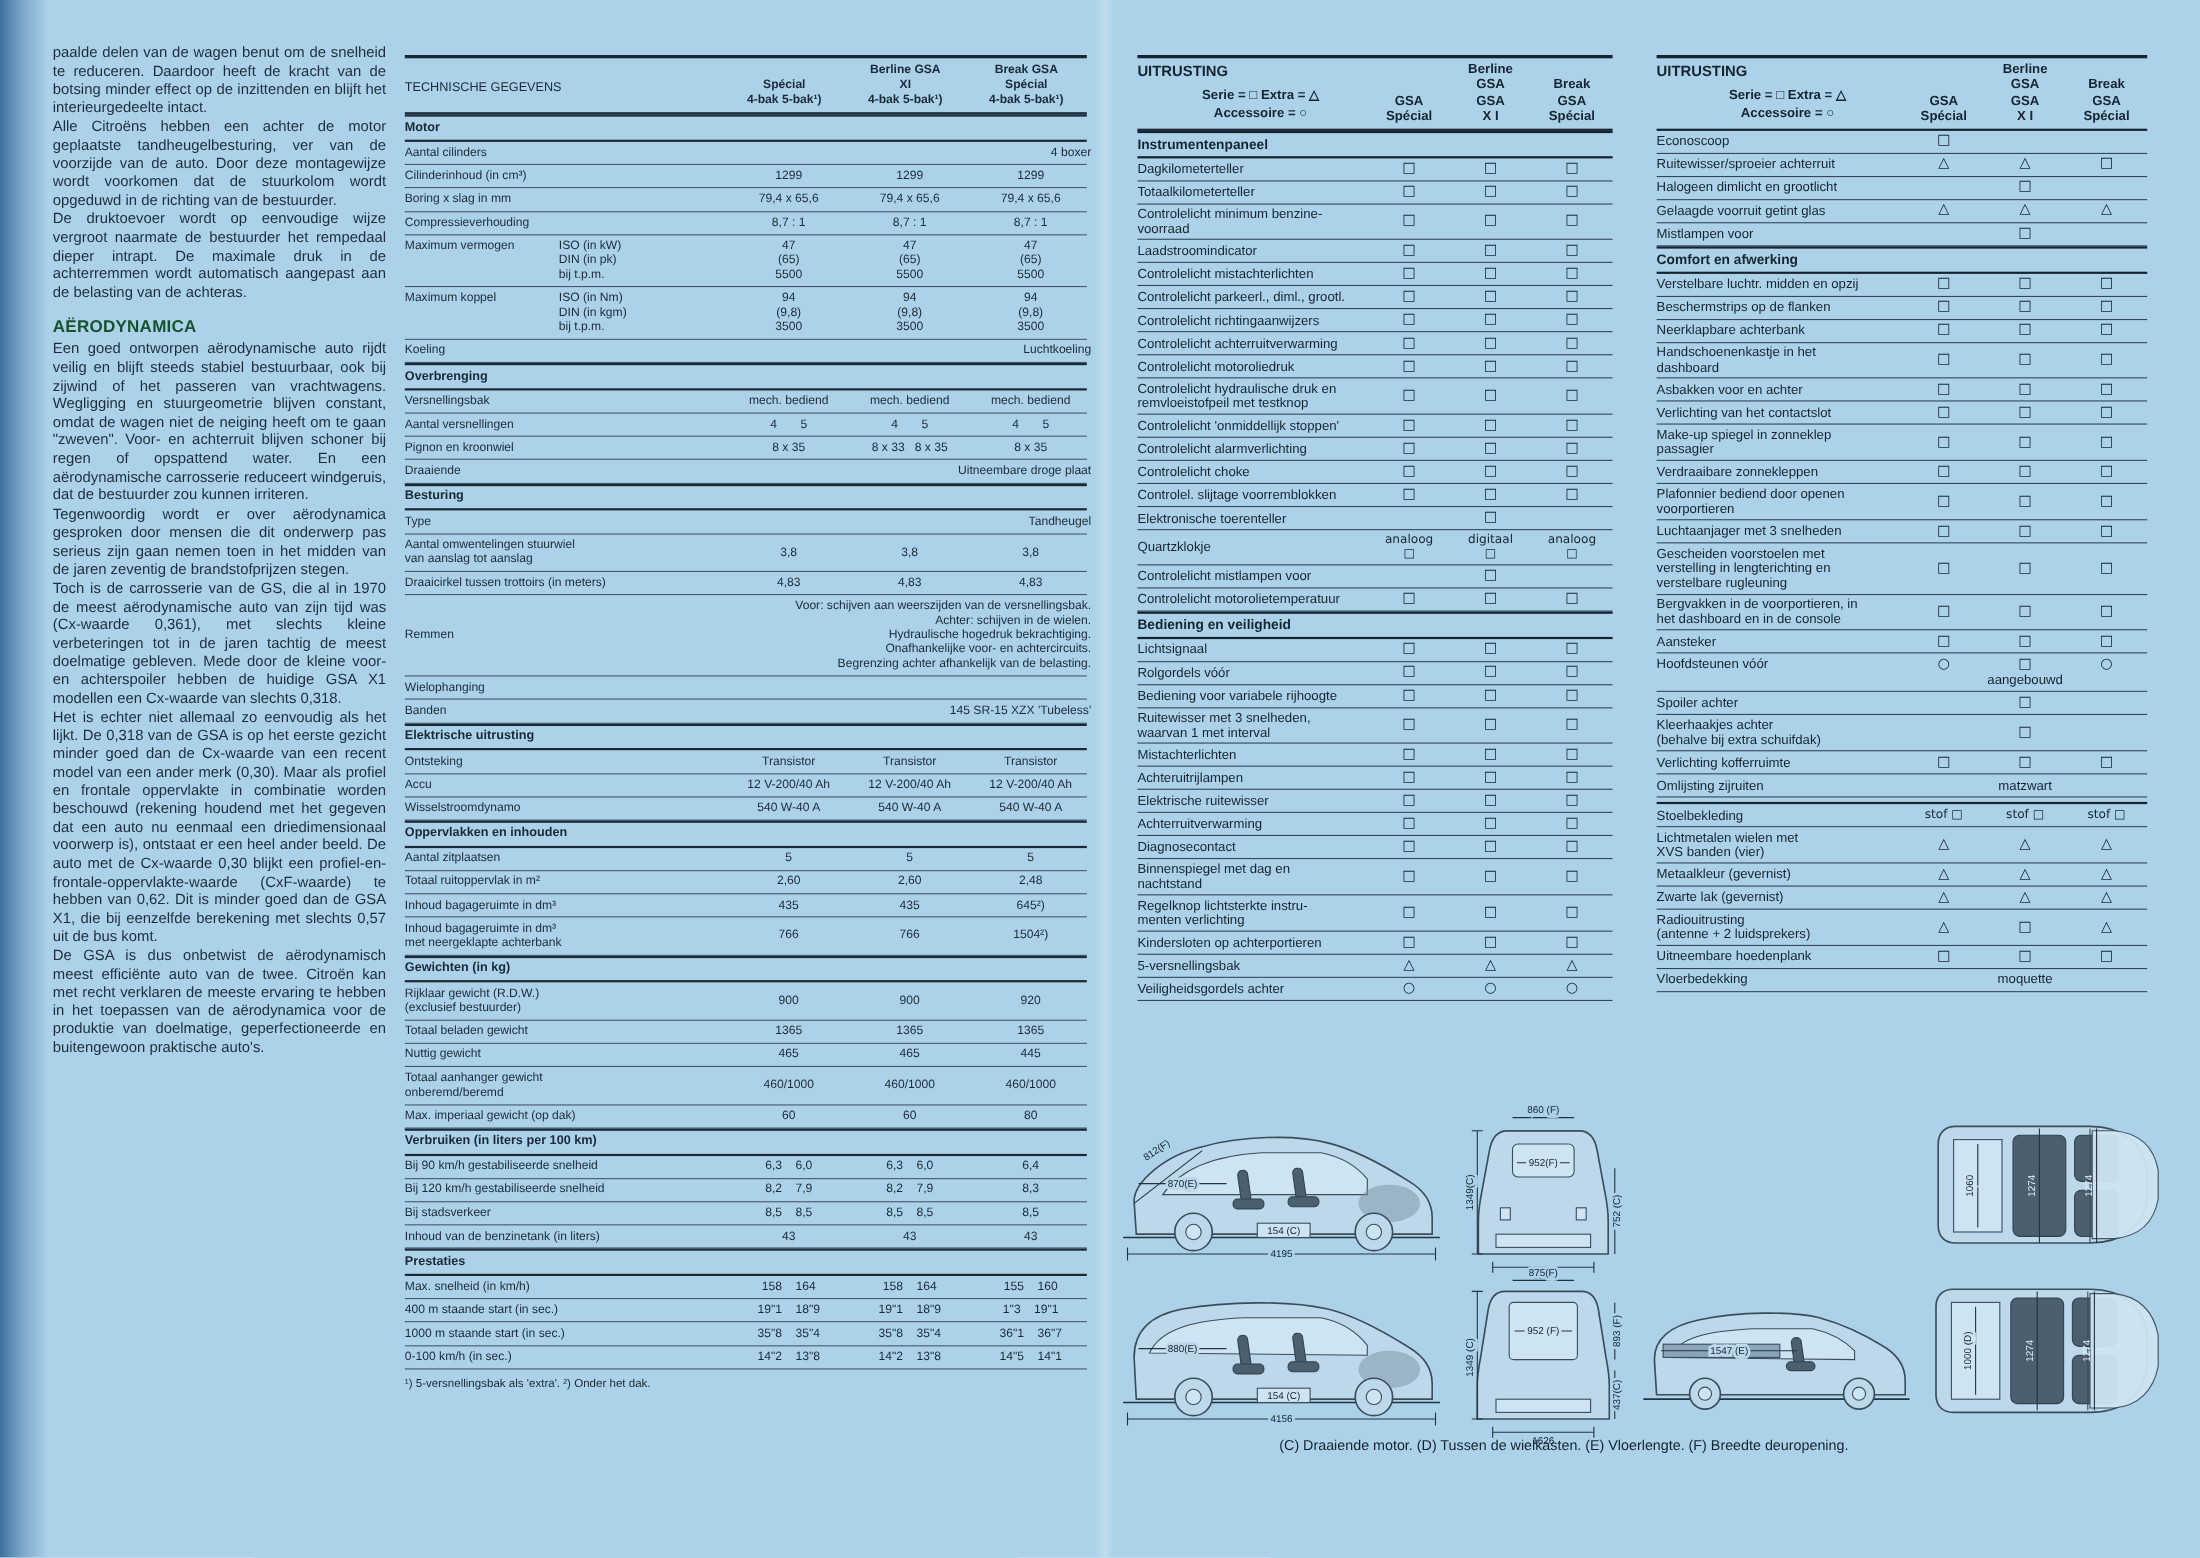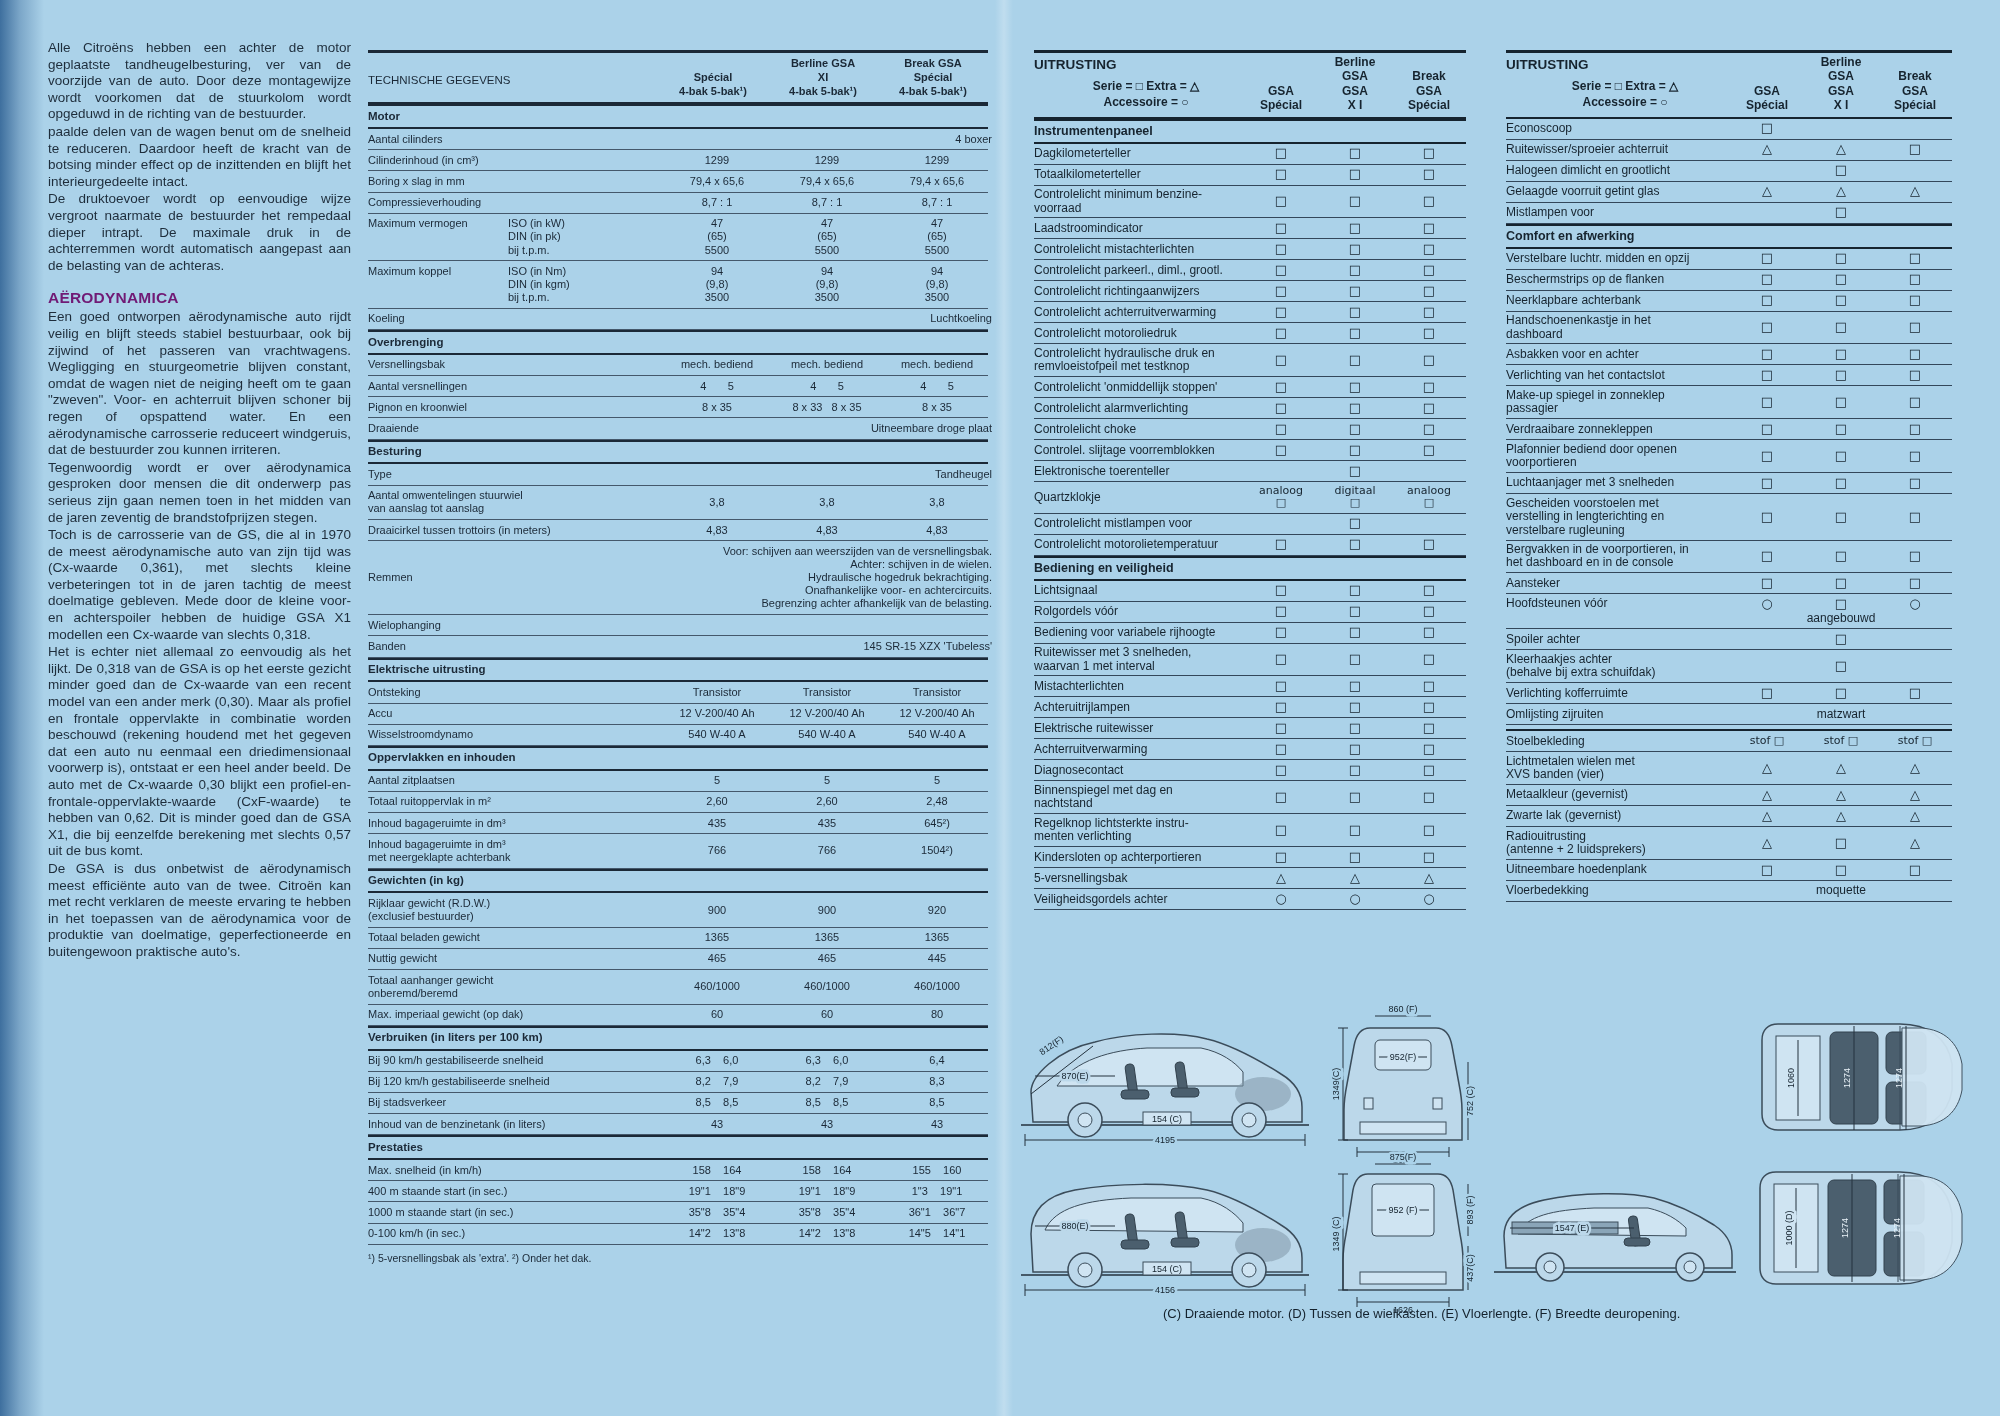--- a/index.html
+++ b/index.html
@@ -11,21 +11,21 @@
   }
   .edge-strip{position:absolute;left:0;top:0;bottom:0;width:44px;
     background:linear-gradient(90deg,#3e6f9e 0%,#7ba6c8 45%,#abd2e9 100%);}
   .gutter{position:absolute;left:995px;top:0;bottom:0;width:18px;
     background:linear-gradient(90deg,rgba(255,255,255,0) 0%,rgba(255,255,255,.25) 50%,rgba(255,255,255,0) 100%);}
 
   
   .article{position:absolute;left:48px;top:40px;width:303px;
     font-size:13.5px;line-height:1.23;text-align:justify;color:#1e2d3b;}
   .article p{margin:0 0 1px 0;}
-  .article h2{margin:14px 0 2px 0;font-size:15.5px;letter-spacing:.2px;color:#701a75;}
+  .article h2{margin:14px 0 2px 0;font-size:15.5px;letter-spacing:.2px;color:#14532d;}
 
   
   .tech{position:absolute;left:368px;top:50px;width:620px;font-size:11px;line-height:1.2;color:#1b2937;}
   .tech-head{display:flex;border-top:3px solid #1b2937;border-bottom:2px solid #1b2937;padding:4px 0 4px;}
   .tech-title{flex:0 0 290px;font-weight:normal;font-size:11.5px;display:flex;align-items:flex-end;padding-bottom:10px;}
   .tech-cg{flex:0 0 110px;text-align:center;font-weight:bold;display:flex;flex-direction:column;justify-content:flex-end;}
   .tech-cg div{line-height:1.25;}
   .trow{display:flex;align-items:center;border-bottom:1px solid #44586b;padding:3.5px 0;}
   .tsec{font-weight:bold;border-top:2px solid #1b2937;border-bottom:2px solid #1b2937;padding:3.5px 0;font-size:11.5px;}
   .tlabel{flex:0 0 290px;display:flex;justify-content:flex-start;padding-right:4px;}
@@ -71,22 +71,22 @@
   .ground{stroke:#24323e;stroke-width:1.5;}
 </style>
 </head>
 <body>
 
 <div class="page">
   <div class="edge-strip"></div>
   <div class="gutter"></div>
 
   <div class="article" id="article">
+      <p class="apara">paalde delen van de wagen benut om de snelheid te reduceren. Daardoor heeft de kracht van de botsing minder effect op de inzittenden en blijft het interieurgedeelte intact.</p>
       <p class="apara">Alle Citroëns hebben een achter de motor geplaatste tandheugelbesturing, ver van de voorzijde van de auto. Door deze montagewijze wordt voorkomen dat de stuurkolom wordt opgeduwd in de richting van de bestuurder.</p>
-      <p class="apara">paalde delen van de wagen benut om de snelheid te reduceren. Daardoor heeft de kracht van de botsing minder effect op de inzittenden en blijft het interieurgedeelte intact.</p>
       <p class="apara">De druktoevoer wordt op eenvoudige wijze vergroot naarmate de bestuurder het rempedaal dieper intrapt. De maximale druk in de achterremmen wordt automatisch aangepast aan de belasting van de achteras.</p>
       <h2 class="ahead">AËRODYNAMICA</h2>
       <p class="apara">Een goed ontworpen aërodynamische auto rijdt veilig en blijft steeds stabiel bestuurbaar, ook bij zijwind of het passeren van vrachtwagens. Wegligging en stuurgeometrie blijven constant, omdat de wagen niet de neiging heeft om te gaan "zweven". Voor- en achterruit blijven schoner bij regen of opspattend water. En een aërodynamische carrosserie reduceert windgeruis, dat de bestuurder zou kunnen irriteren.</p>
       <p class="apara">Tegenwoordig wordt er over aërodynamica gesproken door mensen die dit onderwerp pas serieus zijn gaan nemen toen in het midden van de jaren zeventig de brandstofprijzen stegen.</p>
       <p class="apara">Toch is de carrosserie van de GS, die al in 1970 de meest aërodynamische auto van zijn tijd was (Cx-waarde 0,361), met slechts kleine verbeteringen tot in de jaren tachtig de meest doelmatige gebleven. Mede door de kleine voor- en achterspoiler hebben de huidige GSA X1 modellen een Cx-waarde van slechts 0,318.</p>
       <p class="apara">Het is echter niet allemaal zo eenvoudig als het lijkt. De 0,318 van de GSA is op het eerste gezicht minder goed dan de Cx-waarde van een recent model van een ander merk (0,30). Maar als profiel en frontale oppervlakte in combinatie worden beschouwd (rekening houdend met het gegeven dat een auto nu eenmaal een driedimensionaal voorwerp is), ontstaat er een heel ander beeld. De auto met de Cx-waarde 0,30 blijkt een profiel-en-frontale-oppervlakte-waarde (CxF-waarde) te hebben van 0,62. Dit is minder goed dan de GSA X1, die bij eenzelfde berekening met slechts 0,57 uit de bus komt.</p>
       <p class="apara">De GSA is dus onbetwist de aërodynamisch meest efficiënte auto van de twee. Citroën kan met recht verklaren de meeste ervaring te hebben in het toepassen van de aërodynamica voor de produktie van doelmatige, geperfectioneerde en buitengewoon praktische auto's.</p>
     </div>
 
   <div class="tech" id="tech">

